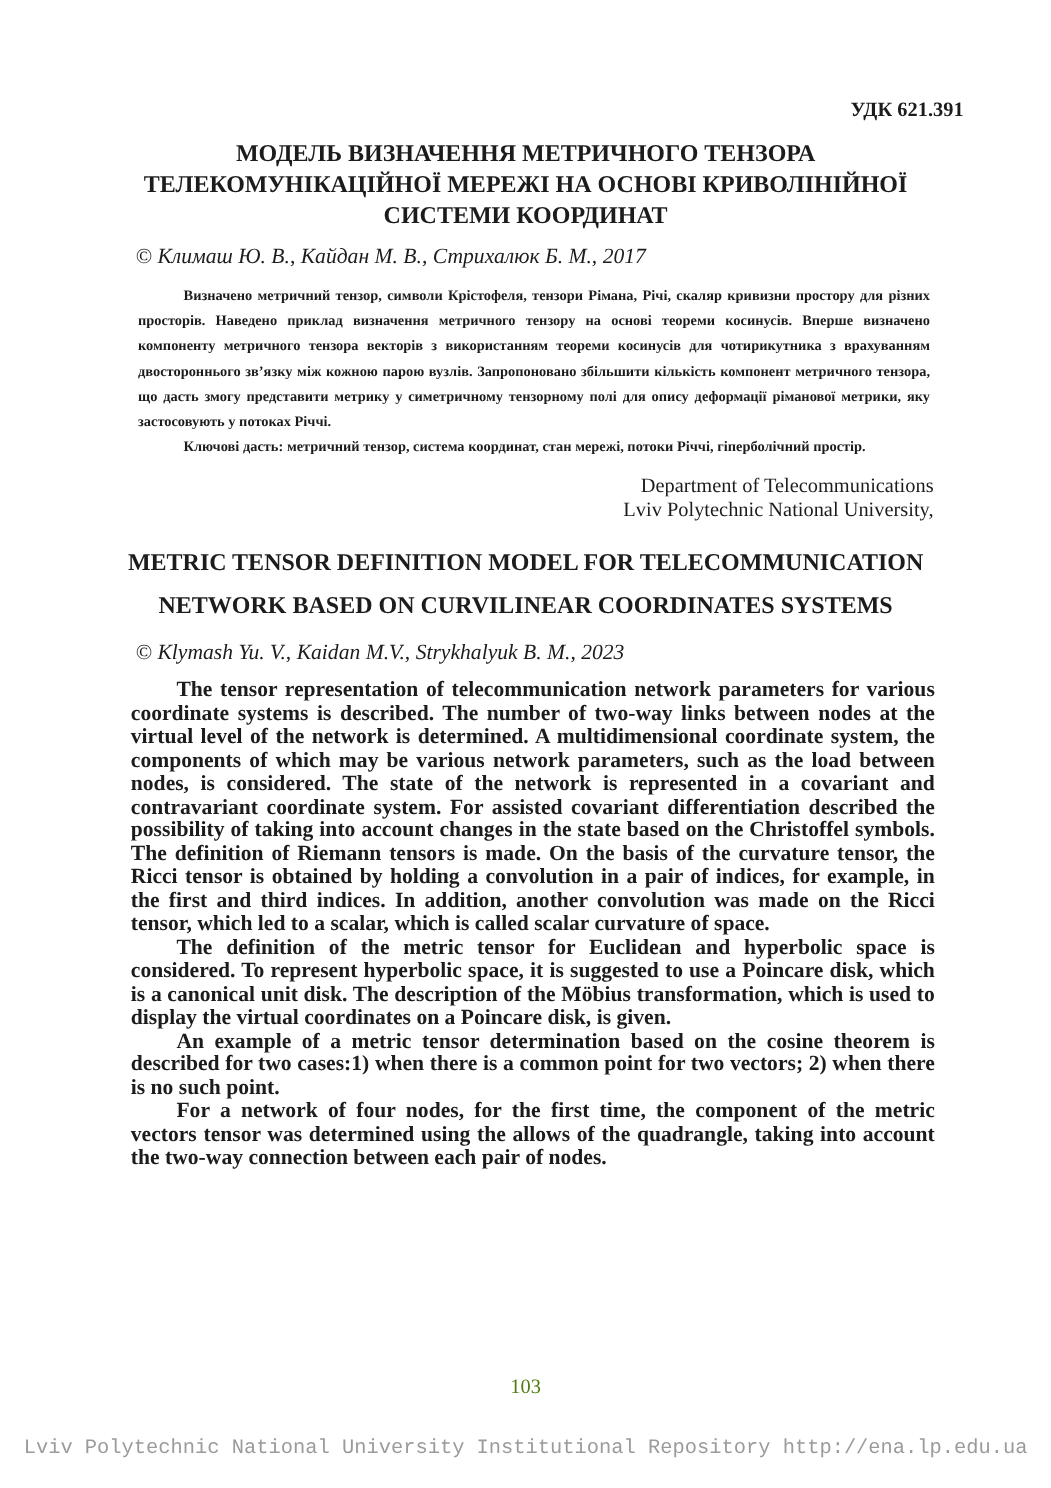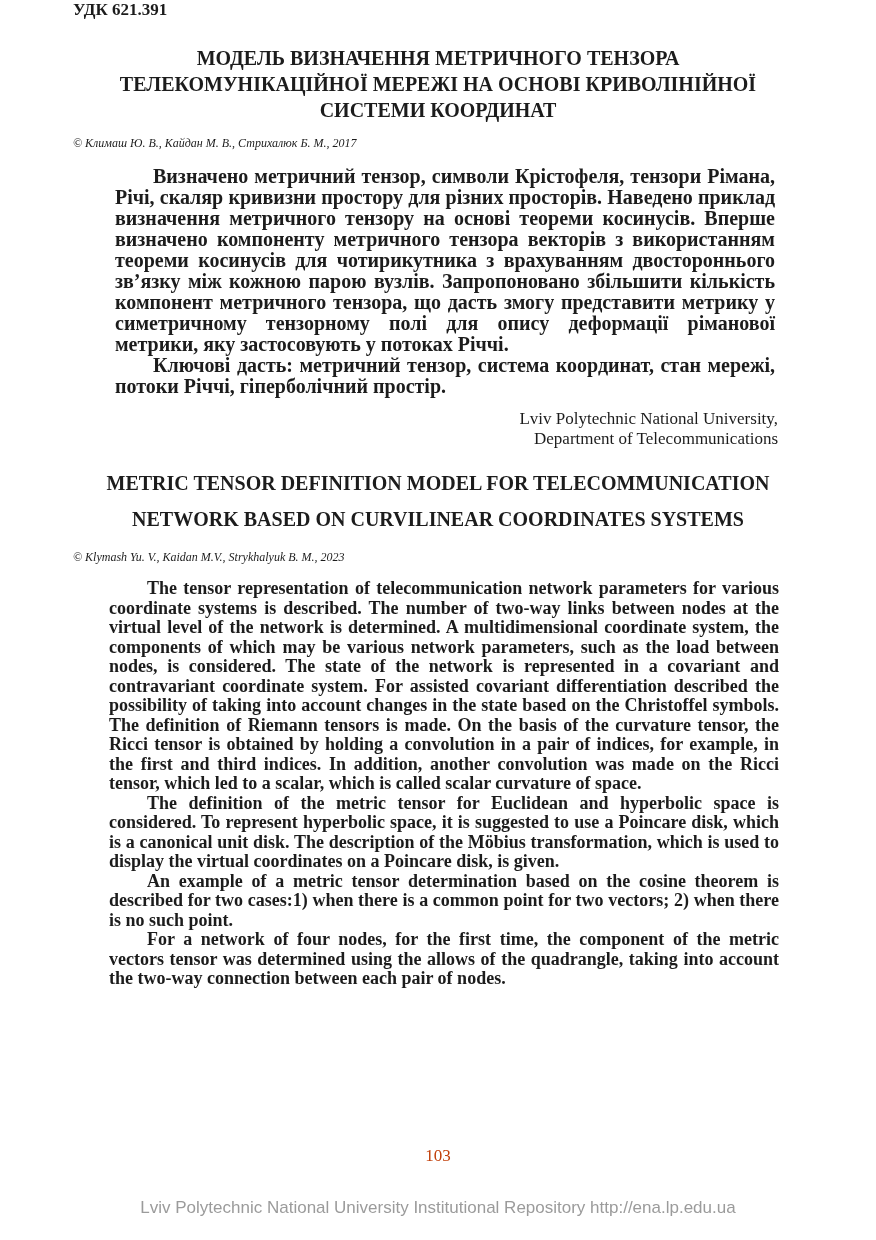--- a/index.html
+++ b/index.html
@@ -10,20 +10,22 @@
     background: #ffffff;
     color: #1c1c1c;
     font-family: "Liberation Serif", "DejaVu Serif", serif;
     overflow: hidden;
     box-sizing: border-box;
   }
   .content {
     margin: 0 73px;
   }
   .udc {
+    padding-top: 82px;
+    text-align: right;
     font-weight: bold;
     font-size: 17px;
     line-height: 19px;
   }
   .authors-block {
     text-align: right;
     padding-right: 25px;
     font-size: 17px;
     line-height: 22px;
   }
@@ -31,63 +33,64 @@
   .authors-block.en { margin-top: 12px; line-height: 20px; }
   .authors-line { font-weight: bold; }
   .affiliation-line { font-weight: normal; }
   .title {
     margin: 0;
     text-align: center;
     font-weight: bold;
     font-size: 20px;
     line-height: 26px;
   }
-  .title.ua { margin-top: 26px; }
+  .title.ua { margin-top: 14px; }
   .title.en { margin-top: 16px; line-height: 36px; }
   .copyright {
     margin-top: 11px;
     font-style: italic;
-    font-size: 12px;
+    font-size: 18px;
     line-height: 19px;
+    margin-left: 40px;
   }
   .abstract {
     margin: 13px 28px 0 42px;
     text-align: justify;
     font-weight: bold;
   }
   .abstract.ua {
-    font-size: 20px;
+    font-size: 12px;
     line-height: 21px;
   }
   .abstract.en {
     margin: 12px 24px 0 36px;
     font-size: 18px;
     line-height: 19.5px;
   }
   .abstract p {
     margin: 0;
     text-indent: 38px;
   }
   .page-number {
     position: absolute;
     top: 1146px;
     left: 0;
     width: 100%;
     text-align: center;
     font-size: 17px;
     line-height: 20px;
-    color: #c2410c;
+    color: #4d7c0f;
   }
   .repo-footer {
     position: absolute;
     top: 1198px;
     left: 0;
     width: 100%;
     text-align: center;
-    font-family: Liberation Sans, sans-serif;
+    font-family: Liberation Mono, monospace;
     font-size: 17px;
     line-height: 20px;
     color: #9b9b9b;
   }
 </style>
 </head>
 <body>
 
 <div class="page">
   <div class="content">
@@ -98,22 +101,22 @@
     <h1 class="title ua">МОДЕЛЬ ВИЗНАЧЕННЯ МЕТРИЧНОГО ТЕНЗОРА ТЕЛЕКОМУНІКАЦІЙНОЇ МЕРЕЖІ НА ОСНОВІ КРИВОЛІНІЙНОЇ СИСТЕМИ КООРДИНАТ</h1>
 
     <div class="copyright">© Климаш Ю. В., Кайдан М. В., Стрихалюк Б. М., 2017</div>
 
     <div class="abstract ua">
       <p>Визначено метричний тензор, символи Крістофеля, тензори Рімана, Річі, скаляр кривизни простору для різних просторів. Наведено приклад визначення метричного тензору на основі теореми косинусів. Вперше визначено компоненту метричного тензора векторів з використанням теореми косинусів для чотирикутника з врахуванням двостороннього зв’язку між кожною парою вузлів. Запропоновано збільшити кількість компонент метричного тензора, що дасть змогу представити метрику у симетричному тензорному полі для опису деформації ріманової метрики, яку застосовують у потоках Річчі.</p>
       <p>Ключові дасть: метричний тензор, система координат, стан мережі, потоки Річчі, гіперболічний простір.</p>
     </div>
 
     <div class="authors-block en">
+      <div class="affiliation-line">Department of Telecommunications</div>
       <div class="affiliation-line">Lviv Polytechnic National University,</div>
-      <div class="affiliation-line">Department of Telecommunications</div>
     </div>
 
     <h2 class="title en">METRIC TENSOR DEFINITION MODEL FOR TELECOMMUNICATION NETWORK BASED ON CURVILINEAR COORDINATES SYSTEMS</h2>
 
     <div class="copyright">© Klymash Yu. V., Kaidan M.V., Strykhalyuk B. M., 2023</div>
 
     <div class="abstract en">
       <p>The tensor representation of telecommunication network parameters for various coordinate systems is described. The number of two-way links between nodes at the virtual level of the network is determined. A multidimensional coordinate system, the components of which may be various network parameters, such as the load between nodes, is considered. The state of the network is represented in a covariant and contravariant coordinate system. For assisted covariant differentiation described the possibility of taking into account changes in the state based on the Christoffel symbols. The definition of Riemann tensors is made. On the basis of the curvature tensor, the Ricci tensor is obtained by holding a convolution in a pair of indices, for example, in the first and third indices. In addition, another convolution was made on the Ricci tensor, which led to a scalar, which is called scalar curvature of space.</p>
       <p>The definition of the metric tensor for Euclidean and hyperbolic space is considered. To represent hyperbolic space, it is suggested to use a Poincare disk, which is a canonical unit disk. The description of the Möbius transformation, which is used to display the virtual coordinates on a Poincare disk, is given.</p>
       <p>An example of a metric tensor determination based on the cosine theorem is described for two cases:1) when there is a common point for two vectors; 2) when there is no such point.</p>

